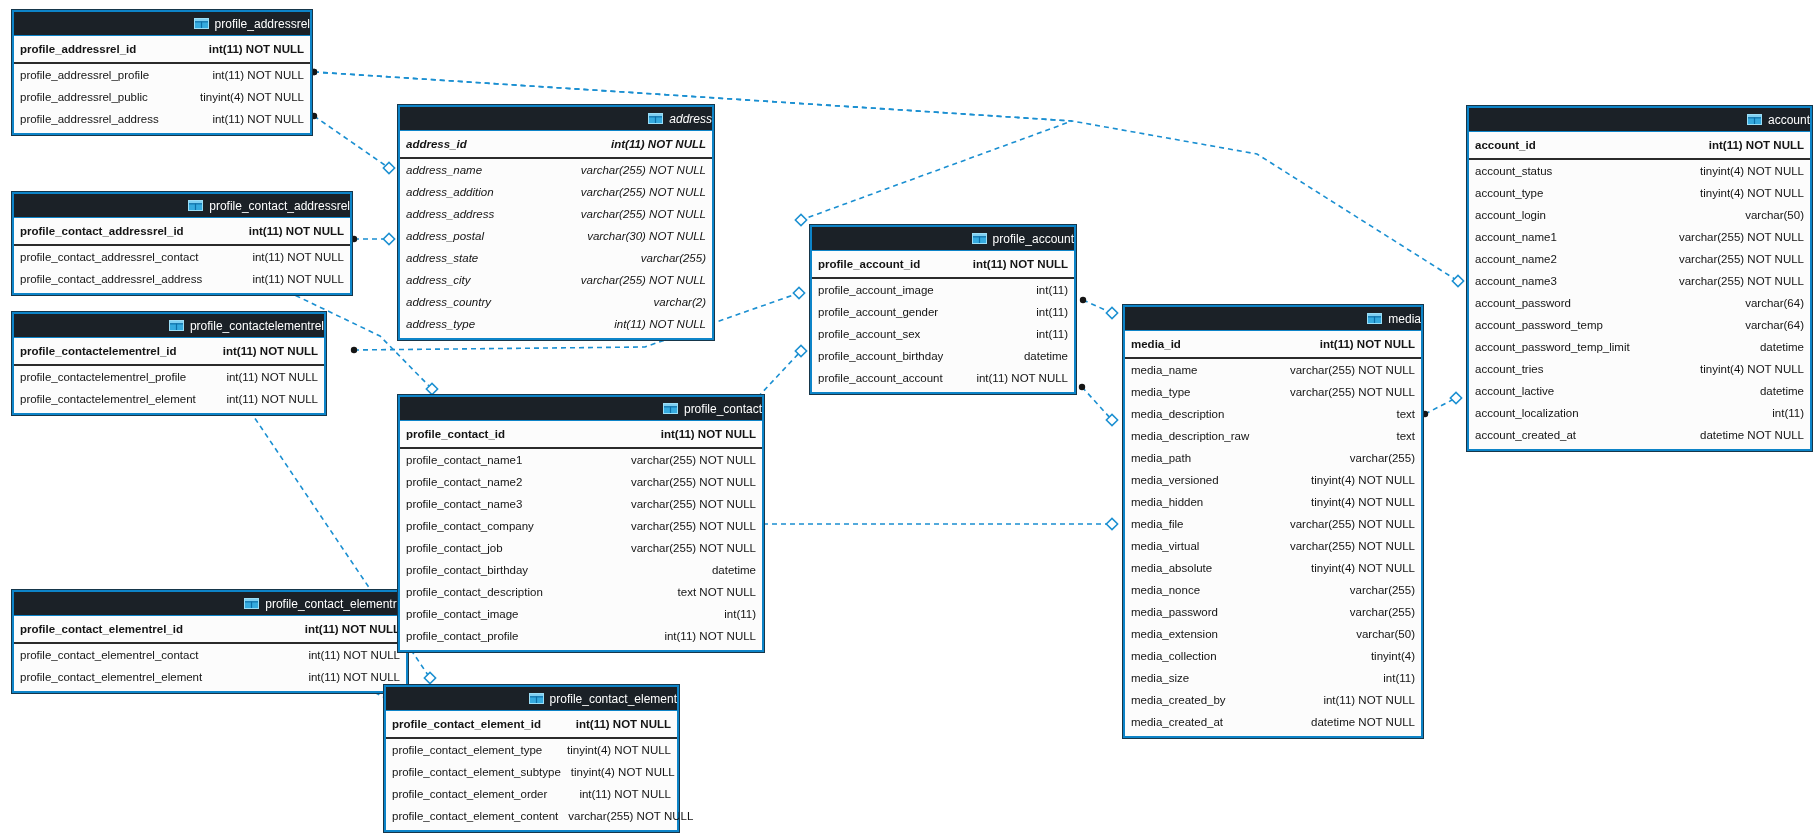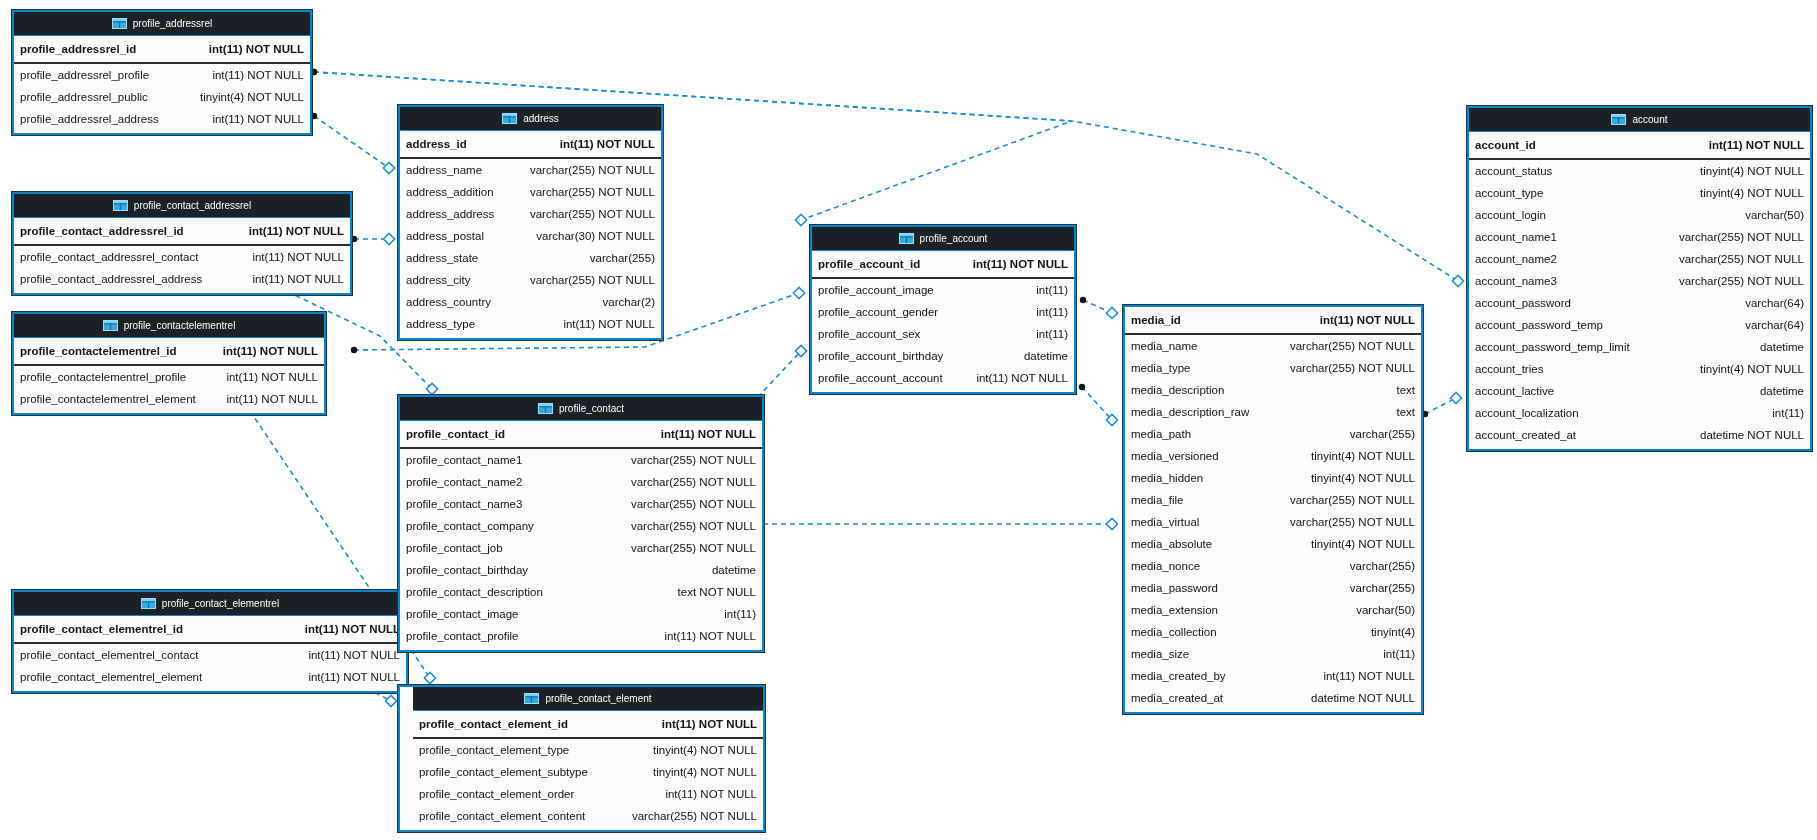--- a/index.html
+++ b/index.html
@@ -20,23 +20,23 @@
     box-sizing:border-box;
     font-size:11.5px;
     color:#141414;
   }
   .db-table .hdr{
     height:24px;
     background:#1b2127;
     color:#ffffff;
     display:flex;
     align-items:center;
-    justify-content:center;
+    justify-content:flex-end;
     gap:6px;
-    font-size:10px;
+    font-size:12px;
     border-bottom:1px solid #0d84c8;
     box-sizing:border-box;
     white-space:nowrap;
   }
   .ticon{display:inline-block;line-height:0;}
   .row{
     display:flex;
     align-items:center;
     padding:0 6px;
     height:22px;
@@ -234,21 +234,21 @@
         <div class="row">
     <span class="fname">profile_contact_elementrel_contact</span>
     <span class="ftype">int(11) NOT NULL</span>
   </div>
         <div class="row">
     <span class="fname">profile_contact_elementrel_element</span>
     <span class="ftype">int(11) NOT NULL</span>
   </div>
       </div>
   </div>
-    <div class="db-table" style="left: 398px; top: 105px; width: 265px;">
+    <div class="db-table" style="left: 398px; top: 105px; width: 316px; font-style: italic;">
     <div class="hdr">
       <span class="ticon">
         <svg width="15" height="11" viewBox="0 0 15 11">
           <rect x="0.5" y="0.5" width="14" height="10" fill="#35aade" stroke="#9adef7" stroke-width="1"></rect>
           <rect x="1" y="1" width="13" height="2.6" fill="#7fd0f2"></rect>
           <line x1="7.5" y1="3.6" x2="7.5" y2="10" stroke="#0c6fa8" stroke-width="1.2"></line>
           <line x1="1" y1="3.8" x2="14" y2="3.8" stroke="#0c6fa8" stroke-width="1.2"></line>
         </svg>
       </span>
       <span class="tname">address</span>
@@ -342,21 +342,21 @@
         <div class="row">
     <span class="fname">profile_contact_image</span>
     <span class="ftype">int(11)</span>
   </div>
         <div class="row">
     <span class="fname">profile_contact_profile</span>
     <span class="ftype">int(11) NOT NULL</span>
   </div>
       </div>
   </div>
-    <div class="db-table" style="left: 398px; top: 685px; width: 367px; padding-left: 13px;">
+    <div class="db-table" style="left: 384px; top: 685px; width: 295px;">
     <div class="hdr">
       <span class="ticon">
         <svg width="15" height="11" viewBox="0 0 15 11">
           <rect x="0.5" y="0.5" width="14" height="10" fill="#35aade" stroke="#9adef7" stroke-width="1"></rect>
           <rect x="1" y="1" width="13" height="2.6" fill="#7fd0f2"></rect>
           <line x1="7.5" y1="3.6" x2="7.5" y2="10" stroke="#0c6fa8" stroke-width="1.2"></line>
           <line x1="1" y1="3.8" x2="14" y2="3.8" stroke="#0c6fa8" stroke-width="1.2"></line>
         </svg>
       </span>
       <span class="tname">profile_contact_element</span>
@@ -419,20 +419,31 @@
     <span class="fname">profile_account_birthday</span>
     <span class="ftype">datetime</span>
   </div>
         <div class="row">
     <span class="fname">profile_account_account</span>
     <span class="ftype">int(11) NOT NULL</span>
   </div>
       </div>
   </div>
     <div class="db-table" style="left: 1123px; top: 305px; width: 300px;">
+    <div class="hdr">
+      <span class="ticon">
+        <svg width="15" height="11" viewBox="0 0 15 11">
+          <rect x="0.5" y="0.5" width="14" height="10" fill="#35aade" stroke="#9adef7" stroke-width="1"></rect>
+          <rect x="1" y="1" width="13" height="2.6" fill="#7fd0f2"></rect>
+          <line x1="7.5" y1="3.6" x2="7.5" y2="10" stroke="#0c6fa8" stroke-width="1.2"></line>
+          <line x1="1" y1="3.8" x2="14" y2="3.8" stroke="#0c6fa8" stroke-width="1.2"></line>
+        </svg>
+      </span>
+      <span class="tname">media</span>
+    </div>
     <div class="row pk">
       <span class="fname">media_id</span>
       <span class="ftype">int(11) NOT NULL</span>
     </div>
     <div class="sep"></div>
     <div class="tbody">
         <div class="row">
     <span class="fname">media_name</span>
     <span class="ftype">varchar(255) NOT NULL</span>
   </div>

